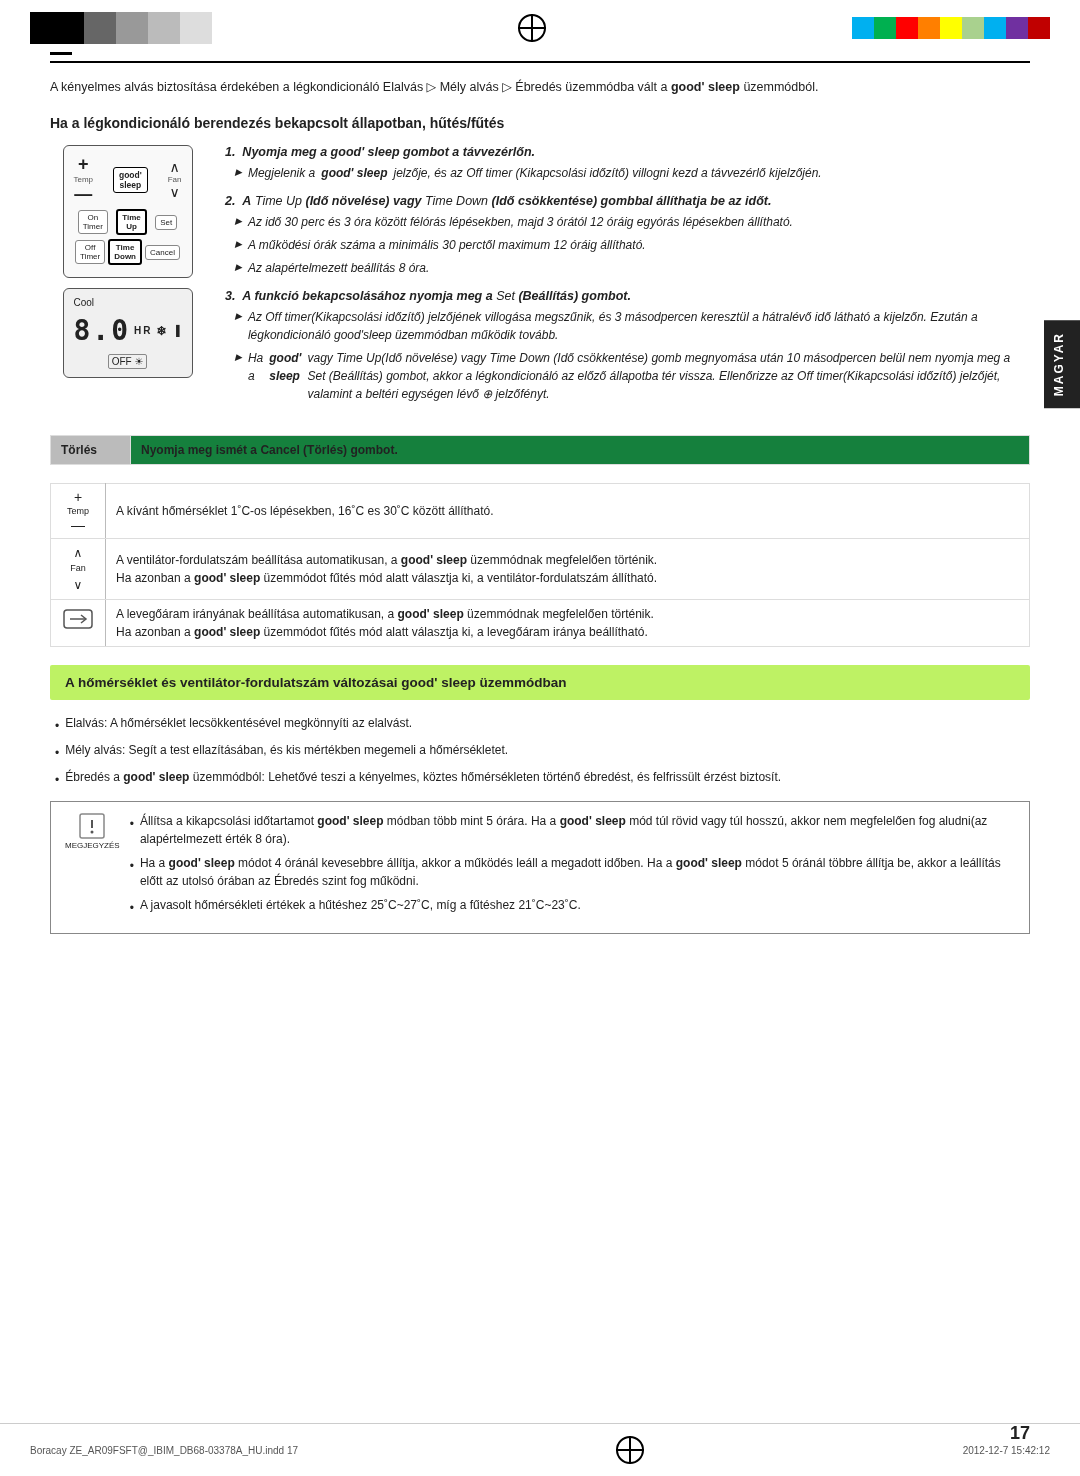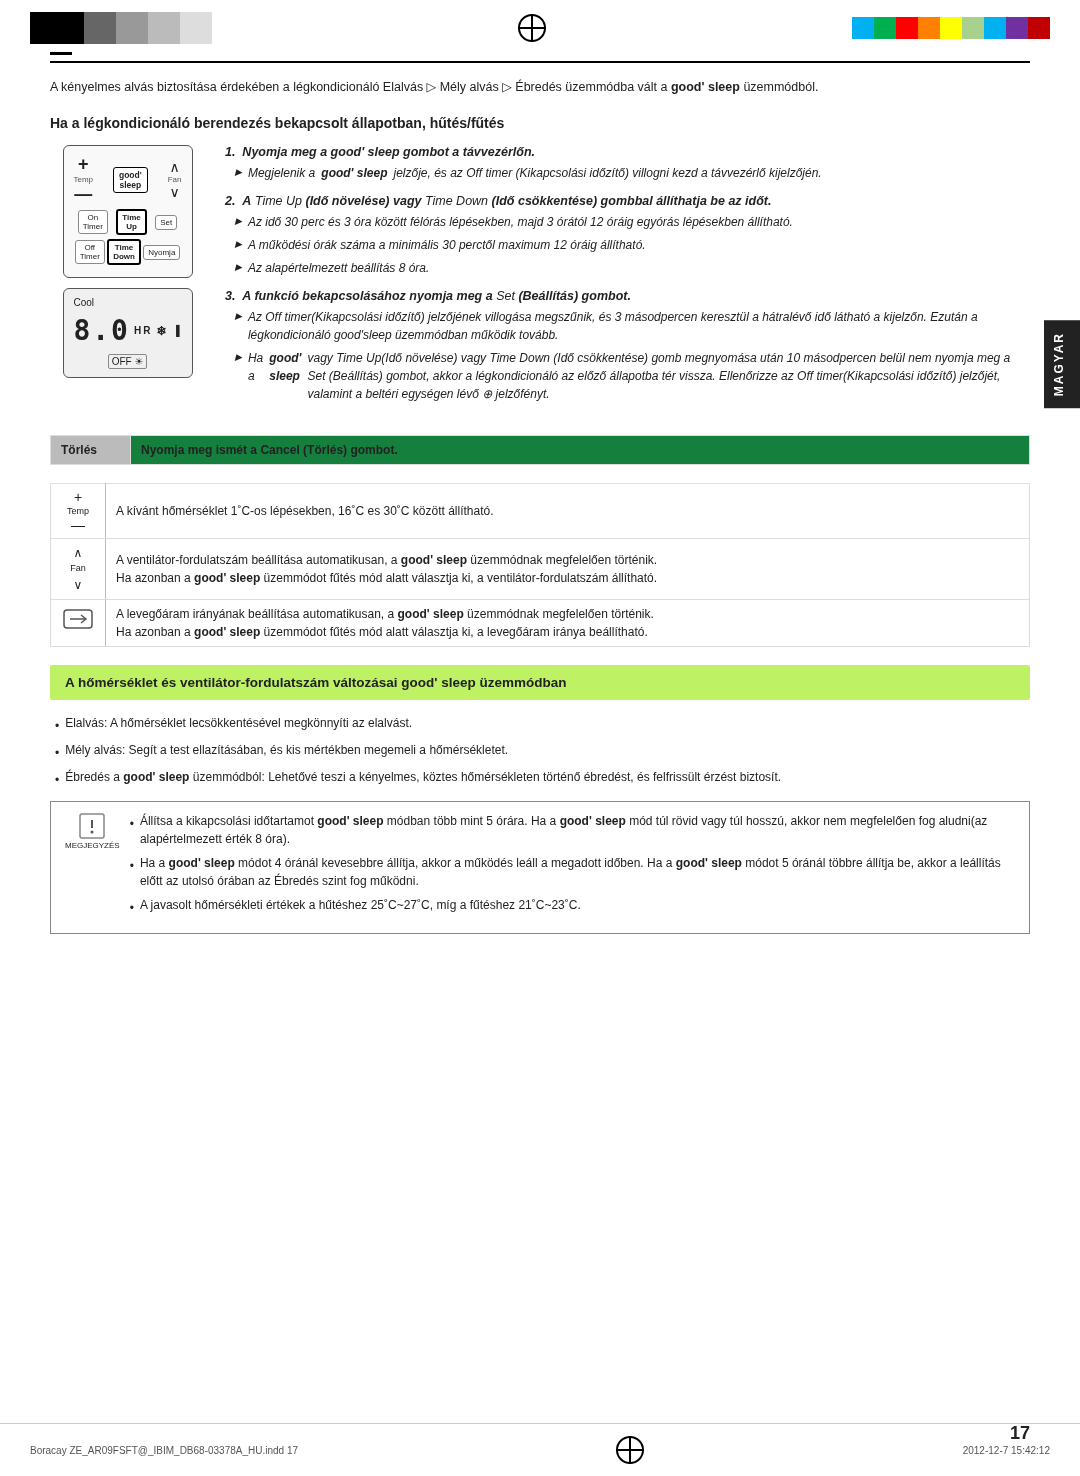--- a/index.html
+++ b/index.html
@@ -179,21 +179,20 @@
       font-size: 10px;
       text-align: left;
       margin-bottom: 6px;
     }
     .display-digits {
       font-size: 26px;
       font-weight: bold;
       letter-spacing: 2px;
       display: flex;
       align-items: center;
-      justify-content: center;
       gap: 4px;
     }
     .display-hr {
       font-size: 10px;
       vertical-align: middle;
     }
     .display-off {
       font-size: 10px;
       border: 1px solid #888;
       display: inline-block;
@@ -434,21 +433,21 @@
           </div>
         </div>
         <div class="remote-middle-row">
           <div style="text-align:center;">
             <div class="timer-btn">Off<br>Timer</div>
           </div>
           <div style="text-align:center;">
             <div class="timer-btn-active">Time<br>Down</div>
           </div>
           <div style="text-align:center;">
-            <div class="timer-btn">Nyomja</div>
+            <div class="timer-btn">Cancel</div>
           </div>
         </div>
       </div>
 
       <div class="display-box">
         <div class="display-cool">Cool</div>
         <div class="display-digits">
           <span style="font-family: monospace; font-weight:bold; font-size:28px;">8.0</span>
           <span class="display-hr">HR</span>
           <span style="font-size:12px;">❄</span>

